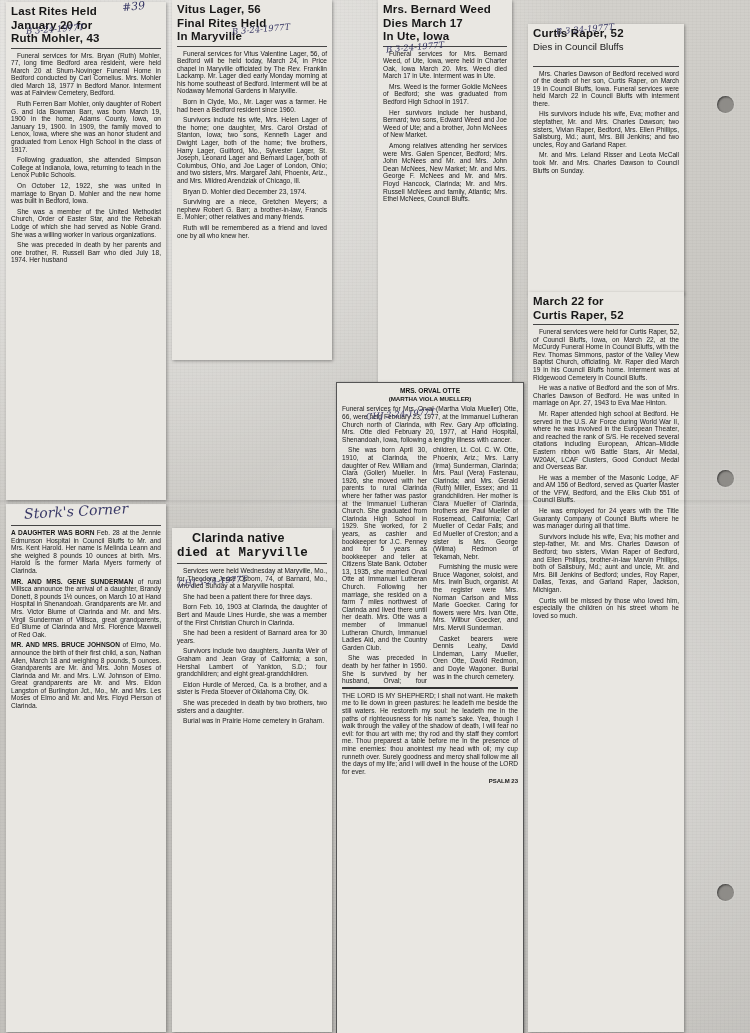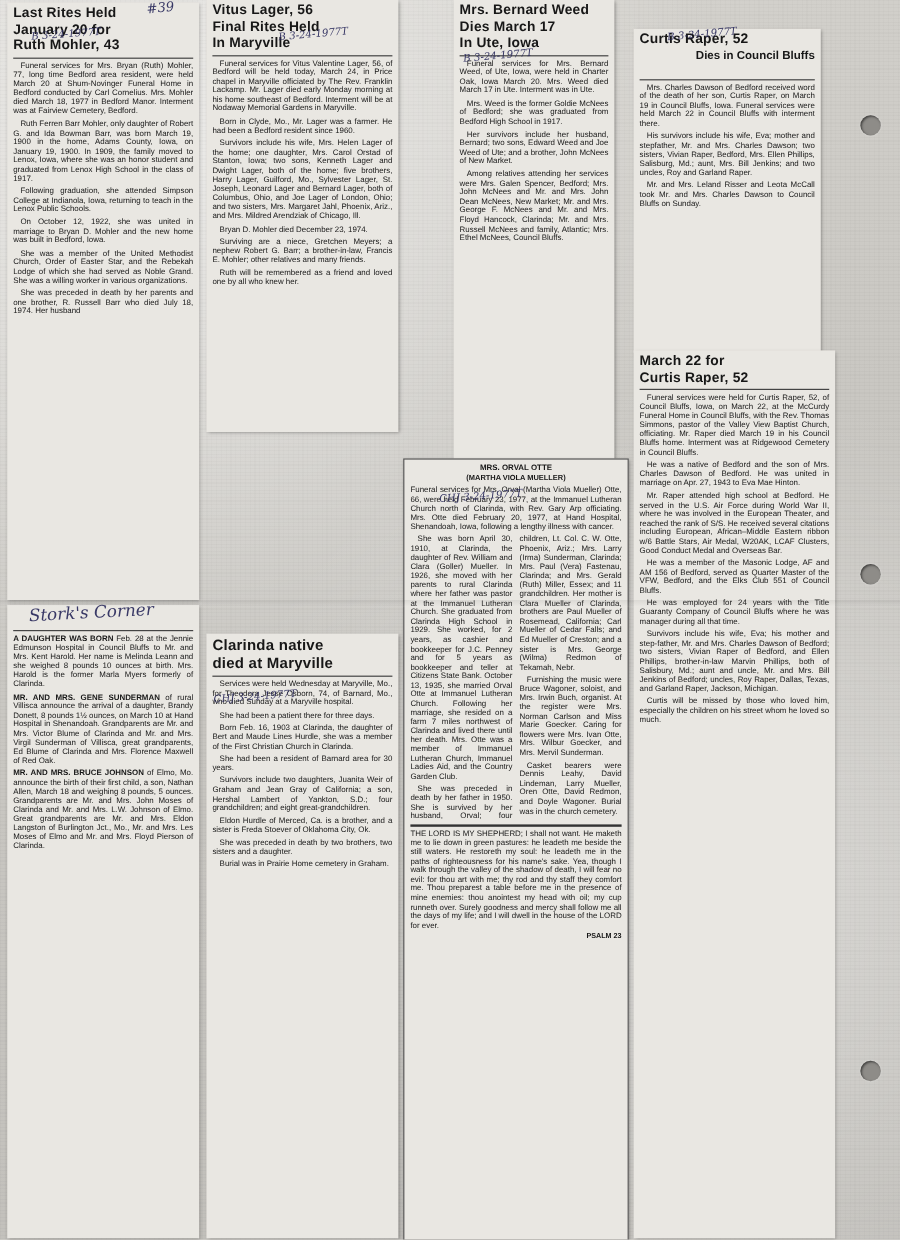--- a/index.html
+++ b/index.html
@@ -48,24 +48,24 @@
   }
   .hl{
     font-weight:bold;
     font-size:11.5px;
     line-height:12.5px;
     letter-spacing:.2px;
     text-align:left;
     margin-bottom:1px;
   }
   .hl2{
-    font-weight:bold;
+    font-weight:normal;
     font-size:9.6px;
     line-height:11px;
-    text-align:right;
+    text-align:left;
     margin-bottom:14px;
   }
   p{margin:0 0 3px 0;text-indent:6px;}
   p.noind{text-indent:0;}
   .center{text-align:center;}
   
   .pen{
     position:absolute;
     font-family:"DejaVu Serif", serif;
     font-style:italic;
@@ -148,21 +148,21 @@
     <div class="inner">
       <div class="hl">Curtis Raper, 52</div>
       <div class="hl2">Dies in Council Bluffs</div>
       <hr class="rule">
       <p>Mrs. Charles Dawson of Bedford received word of the death of her son, Curtis Raper, on March 19 in Council Bluffs, Iowa. Funeral services were held March 22 in Council Bluffs with interment there.</p>
       <p>His survivors include his wife, Eva; mother and stepfather, Mr. and Mrs. Charles Dawson; two sisters, Vivian Raper, Bedford, Mrs. Ellen Phillips, Salisburg, Md.; aunt, Mrs. Bill Jenkins; and two uncles, Roy and Garland Raper.</p>
       <p>Mr. and Mrs. Leland Risser and Leota McCall took Mr. and Mrs. Charles Dawson to Council Bluffs on Sunday.</p>
     </div>
   </div>
 
-  <div class="clip" style="left:528px;top:292px;width:168px;height:740px;">
+  <div class="clip" style="left:528px;top:292px;width:156px;height:740px;">
     <div class="inner">
       <div class="hl">March 22 for</div>
       <div class="hl">Curtis Raper, 52</div>
       <hr class="rule">
       <p>Funeral services were held for Curtis Raper, 52, of Council Bluffs, Iowa, on March 22, at the McCurdy Funeral Home in Council Bluffs, with the Rev. Thomas Simmons, pastor of the Valley View Baptist Church, officiating. Mr. Raper died March 19 in his Council Bluffs home. Interment was at Ridgewood Cemetery in Council Bluffs.</p>
       <p>He was a native of Bedford and the son of Mrs. Charles Dawson of Bedford. He was united in marriage on Apr. 27, 1943 to Eva Mae Hinton.</p>
       <p>Mr. Raper attended high school at Bedford. He served in the U.S. Air Force during World War II, where he was involved in the European Theater, and reached the rank of S/S. He received several citations including European, African–Middle Eastern ribbon w/6 Battle Stars, Air Medal, W20AK, LCAF Clusters, Good Conduct Medal and Overseas Bar.</p>
       <p>He was a member of the Masonic Lodge, AF and AM 156 of Bedford, served as Quarter Master of the VFW, Bedford, and the Elks Club 551 of Council Bluffs.</p>
       <p>He was employed for 24 years with the Title Guaranty Company of Council Bluffs where he was manager during all that time.</p>
       <p>Survivors include his wife, Eva; his mother and step-father, Mr. and Mrs. Charles Dawson of Bedford; two sisters, Vivian Raper of Bedford, and Ellen Phillips, brother-in-law Marvin Phillips, both of Salisbury, Md.; aunt and uncle, Mr. and Mrs. Bill Jenkins of Bedford; uncles, Roy Raper, Dallas, Texas, and Garland Raper, Jackson, Michigan.</p>
@@ -182,22 +182,22 @@
         <p>Casket bearers were Dennis Leahy, David Lindeman, Larry Mueller, Oren Otte, David Redmon, and Doyle Wagoner. Burial was in the church cemetery.</p>
       </div>
       <hr class="dblrule">
       <p class="noind">THE LORD IS MY SHEPHERD; I shall not want. He maketh me to lie down in green pastures: he leadeth me beside the still waters. He restoreth my soul: he leadeth me in the paths of righteousness for his name's sake. Yea, though I walk through the valley of the shadow of death, I will fear no evil: for thou art with me; thy rod and thy staff they comfort me. Thou preparest a table before me in the presence of mine enemies: thou anointest my head with oil; my cup runneth over. Surely goodness and mercy shall follow me all the days of my life; and I will dwell in the house of the LORD for ever.</p>
       <div style="text-align:right;font-weight:bold;font-size:6px;">PSALM 23</div>
     </div>
   </div>
 
   <div class="clip" style="left:172px;top:528px;width:160px;height:504px;">
     <div class="inner">
-      <div class="hl" style="font-size:12.5px;line-height:14px;">Clarinda native</div>
-      <div class="hl" style="font-size:12.5px;line-height:14px;">died at Maryville</div>
+      <div class="hl" style="font-size:12.5px;line-height:14px;margin-left:15px;">Clarinda native</div>
+      <div class="hl" style="font-size:12.5px;line-height:14px;font-family:Liberation Mono, monospace;">died at Maryville</div>
       <hr class="rule">
       <p>Services were held Wednesday at Maryville, Mo., for Theodora Jesse Osborn, 74, of Barnard, Mo., who died Sunday at a Maryville hospital.</p>
       <p>She had been a patient there for three days.</p>
       <p>Born Feb. 16, 1903 at Clarinda, the daughter of Bert and Maude Lines Hurdle, she was a member of the First Christian Church in Clarinda.</p>
       <p>She had been a resident of Barnard area for 30 years.</p>
       <p>Survivors include two daughters, Juanita Weir of Graham and Jean Gray of California; a son, Hershal Lambert of Yankton, S.D.; four grandchildren; and eight great-grandchildren.</p>
       <p>Eldon Hurdle of Merced, Ca. is a brother, and a sister is Freda Stoever of Oklahoma City, Ok.</p>
       <p>She was preceded in death by two brothers, two sisters and a daughter.</p>
       <p>Burial was in Prairie Home cemetery in Graham.</p>
     </div>

